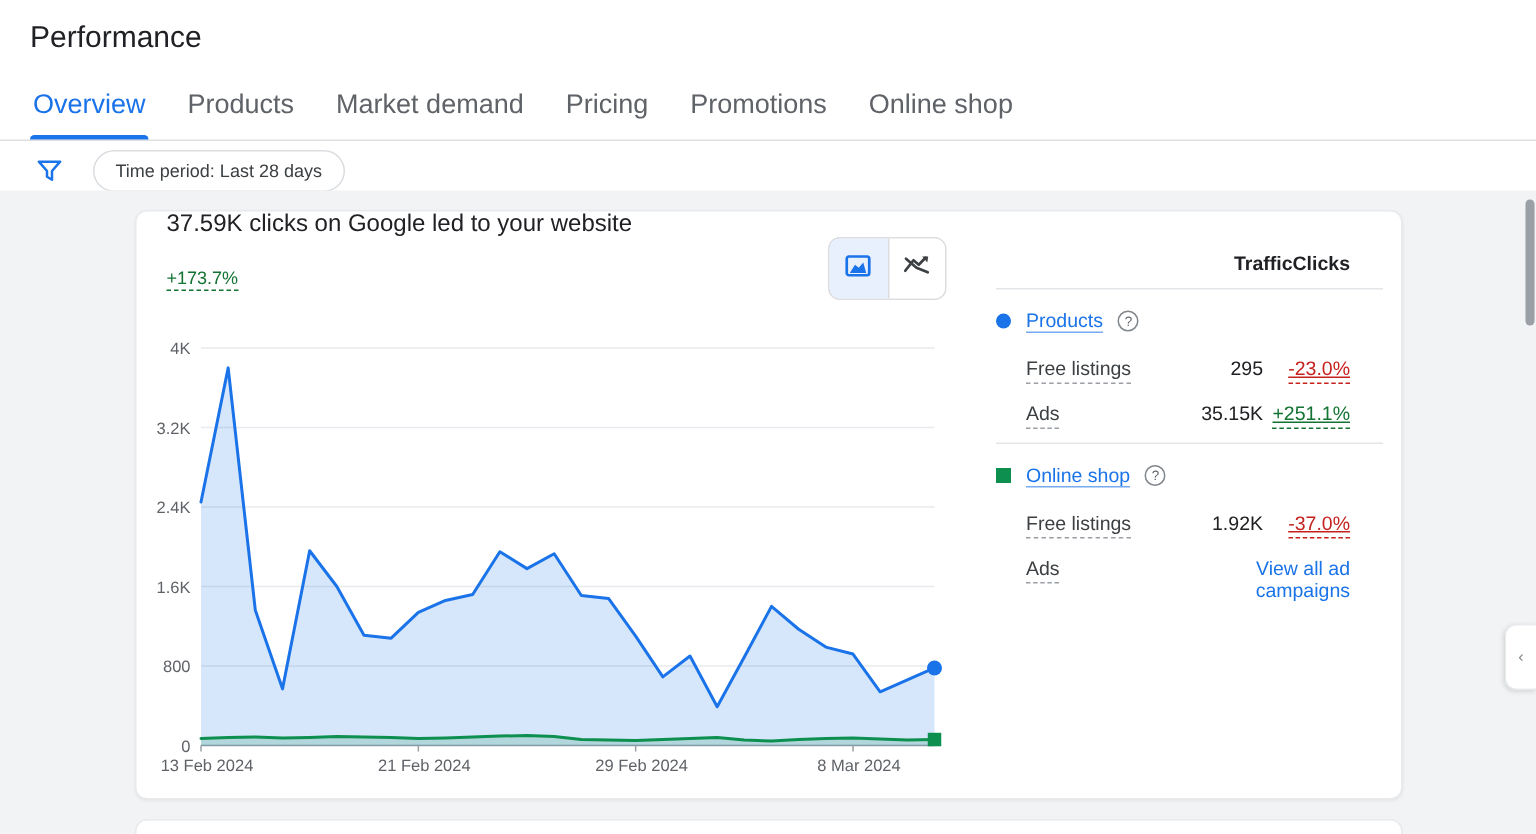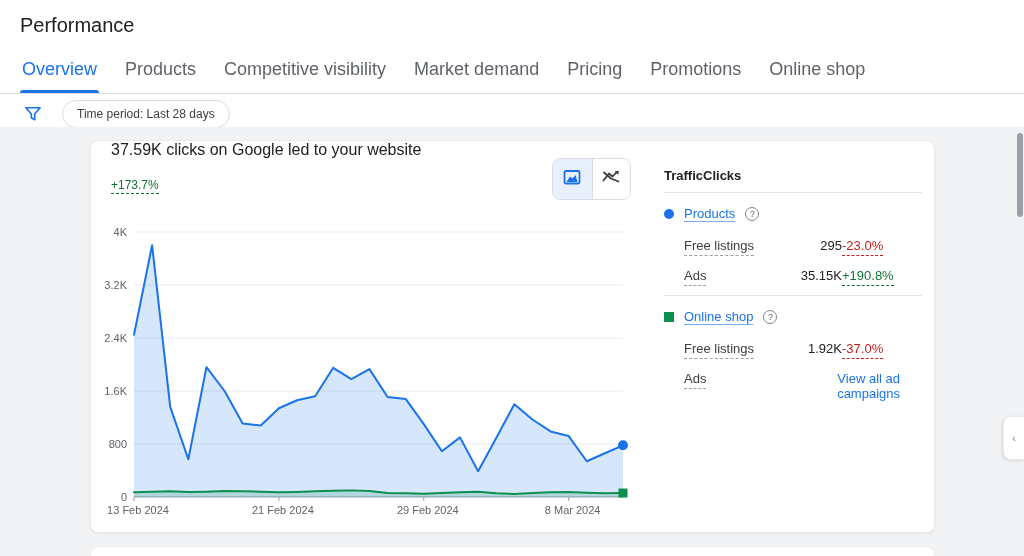--- a/index.html
+++ b/index.html
@@ -36,32 +36,32 @@
   
   .toggle { position:absolute; left:461px; top:17px; width:79px; height:42px; border:1px solid #dadce0; border-radius:8px; display:flex; overflow:hidden; background:#fff; }
   .tbtn { width:39px; display:flex; align-items:center; justify-content:center; cursor:pointer; background:#fff; }
   .tbtn.selected { background:#e8f0fe; }
   .tbtn + .tbtn { border-left:1px solid #dadce0; }
 
   .chart-svg { position:absolute; left:0px; top:80px; }
 
   
   .tpanel { position:absolute; left:573px; top:27px; width:258px; font-size:13px; }
-  .tp-header { display:flex; justify-content:flex-start; padding:0 22px 9px 0; font-weight:700; color:#202124; }
+  .tp-header { display:flex; justify-content:flex-end; padding:0 22px 9px 0; font-weight:700; color:#202124; }
   .tp-div { border:none; border-top:1px solid #e3e6e8; }
   .tp-group-title { display:flex; align-items:center; gap:10px; margin:12px 0 0 0; height:17px; }
   .marker-circle { width:10px; height:10px; border-radius:50%; background:#1a73e8; flex:0 0 auto; }
   .marker-square { width:10px; height:10px; background:#0d904f; flex:0 0 auto; }
   .tp-link { color:#1a73e8; text-decoration:underline; text-decoration-color:rgba(26,115,232,.6); text-underline-offset:3px; cursor:pointer; }
   .help { width:14px; height:14px; border:1px solid #80868b; border-radius:50%; color:#5f6368; font-size:9px; line-height:12px; text-align:center; cursor:pointer; flex:0 0 auto; }
   .tp-row { display:flex; align-items:baseline; margin:15px 0 0 20px; padding-right:22px; }
   .tp-label { flex:1; color:#3c4043; }
   .dashed-u { border-bottom:1px dashed #9aa0a6; padding-bottom:2px; }
   .tp-val { text-align:right; color:#202124; }
-  .tp-pct { width:58px; text-align:left; }
+  .tp-pct { width:58px; text-align:right;text-decoration:underline; }
   .pct-down { color:#c5221f; } .pct-down > span { border-bottom:1px dashed #c5221f; padding-bottom:2px; }
   .pct-up { color:#137333; } .pct-up > span { border-bottom:1px dashed #137333; padding-bottom:2px; }
   .tp-cta { flex:1; text-align:right; color:#1a73e8; font-weight:500; cursor:pointer; }
   .mt-big { margin-top:16px; }
   .tp-div.g2 { margin-top:12px; }
 
   
   .scrollbar-thumb { position:absolute; right:1px; top:133px; width:6px; height:84px; background:#9aa0a6; border-radius:3px; cursor:pointer; }
   .side-tab { position:absolute; right:0; top:416px; width:21px; height:44px; background:#fff; border:1px solid #e8eaed; border-right:none;
               border-radius:8px 0 0 8px; box-shadow:-1px 1px 3px rgba(60,64,67,.15); display:flex; align-items:center; justify-content:center;
@@ -70,21 +70,20 @@
 </head>
 <body>
 
 <div class="hdr">
   <div class="page-title">Performance</div>
 </div>
 
 <div class="tabbar">
   <div class="tab active">Overview</div>
   <div class="tab">Products</div>
-  <div class="tab">Competitive visibility</div>
   <div class="tab">Market demand</div>
   <div class="tab">Pricing</div>
   <div class="tab">Promotions</div>
   <div class="tab">Online shop</div>
 </div>
 
 <div class="filterbar">
   <div class="funnel">
     <svg width="20" height="20" viewBox="0 0 24 24" fill="none" stroke="#1a73e8" stroke-width="2" stroke-linejoin="round">
       <path d="M3.5 4.5 L20.5 4.5 L14 12 L14 19 L10 16.6 L10 12 Z"></path>
@@ -164,21 +163,21 @@
 
       <div class="tp-row mt-big">
         <span class="tp-label"><span class="dashed-u">Free listings</span></span>
         <span class="tp-val">295</span>
         <span class="tp-pct pct-down"><span>-23.0%</span></span>
       </div>
 
       <div class="tp-row">
         <span class="tp-label"><span class="dashed-u">Ads</span></span>
         <span class="tp-val">35.15K</span>
-        <span class="tp-pct pct-up"><span>+190.8%</span></span>
+        <span class="tp-pct pct-up"><span>+251.1%</span></span>
       </div>
 
       <hr class="tp-div g2">
 
       <div class="tp-group-title">
         <span class="marker-square"></span>
         <span class="tp-link">Online shop</span>
         <span class="help">?</span>
       </div>
 

